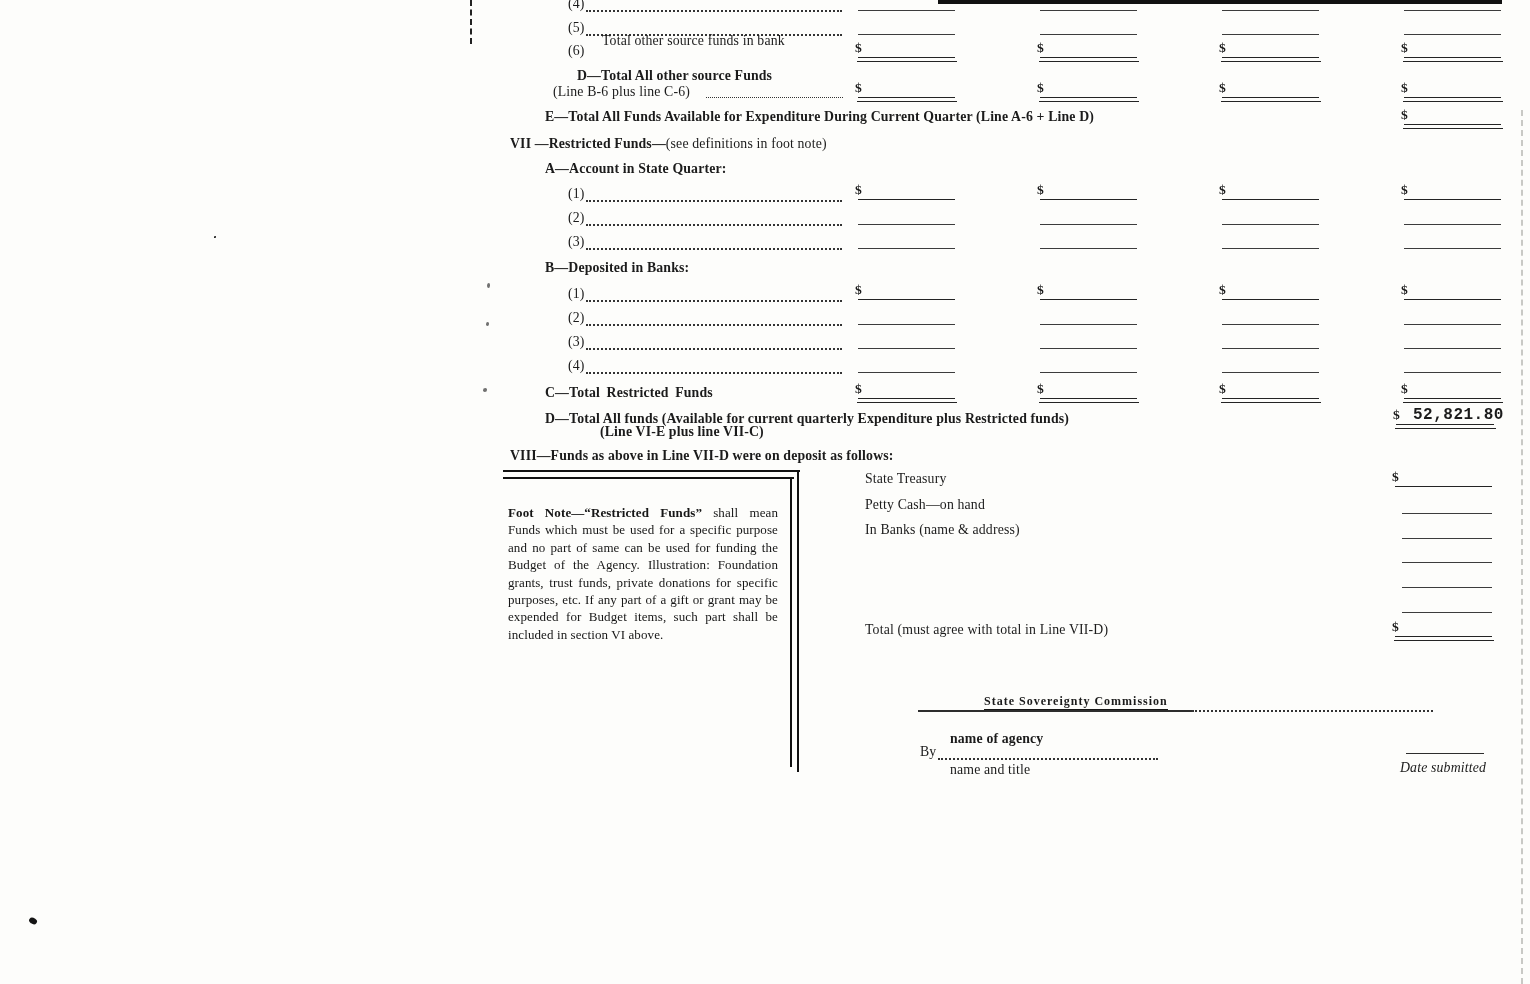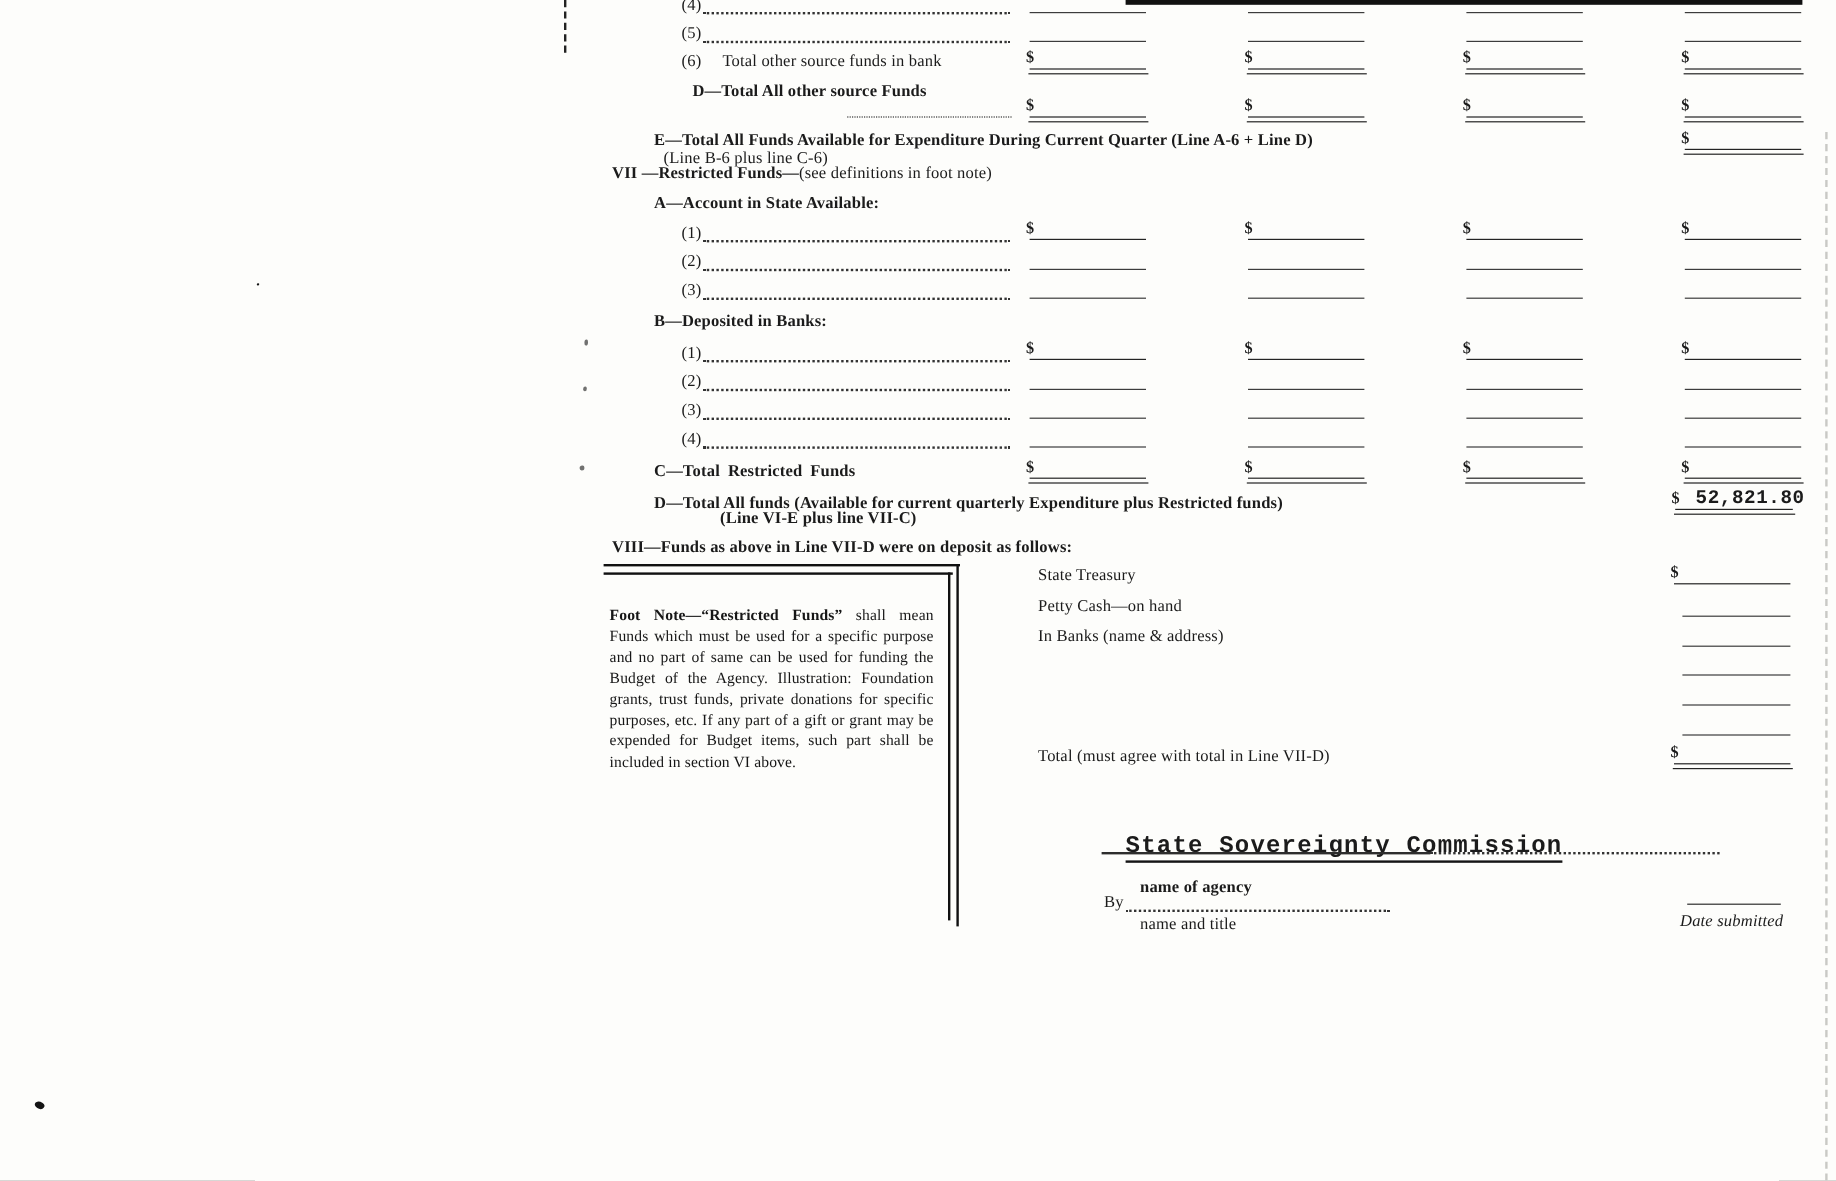--- a/index.html
+++ b/index.html
@@ -46,36 +46,36 @@
   <div class="ln thin" style="left:1404px;top:10px;width:97px;"></div>
 
   <span class="t" style="left:568px;top:20px;">(5)</span>
   <div class="ln dotl" style="left:586px;top:34px;width:256px;"></div>
   <div class="ln thin" style="left:858px;top:34px;width:97px;"></div>
   <div class="ln thin" style="left:1040px;top:34px;width:97px;"></div>
   <div class="ln thin" style="left:1222px;top:34px;width:97px;"></div>
   <div class="ln thin" style="left:1404px;top:34px;width:97px;"></div>
 
   <span class="t" style="left:568px;top:43px;">(6)</span>
-  <span class="t" style="left:602px;top:43px;">Total other source funds in bank</span>
+  <span class="t" style="left:602px;top:33px;">Total other source funds in bank</span>
   <div class="money dbl" style="left:858px;top:43px;">
       <span class="cur">$</span>
     </div>
   <div class="money dbl" style="left:1040px;top:43px;">
       <span class="cur">$</span>
     </div>
   <div class="money dbl" style="left:1222px;top:43px;">
       <span class="cur">$</span>
     </div>
   <div class="money dbl" style="left:1404px;top:43px;">
       <span class="cur">$</span>
     </div>
 
   <span class="t b" style="left:577px;top:68px;">D—Total All other source Funds</span>
-  <span class="t" style="left:553px;top:84px;margin-top:40px;">(Line B-6 plus line C-6)</span>
+  <span class="t" style="left:553px;top:84px;">(Line B-6 plus line C-6)</span>
   <div class="ln dotl" style="left:706px;top:97px;width:137px;border-bottom-width:1.8px;"></div>
   <div class="money dbl" style="left:858px;top:83px;">
       <span class="cur">$</span>
     </div>
   <div class="money dbl" style="left:1040px;top:83px;">
       <span class="cur">$</span>
     </div>
   <div class="money dbl" style="left:1222px;top:83px;">
       <span class="cur">$</span>
     </div>
@@ -85,21 +85,21 @@
 
   <span class="t b" style="left:545px;top:109px;">E—Total All Funds Available for Expenditure During Current Quarter (Line A-6 + Line D)</span>
   <div class="money dbl" style="left:1404px;top:110px;">
       <span class="cur">$</span>
     </div>
 
   <span class="t" style="left:510px;top:136px;">
     <span class="b">VII —Restricted Funds—</span><span>(see definitions in foot note)</span>
   </span>
 
-  <span class="t b" style="left:545px;top:161px;">A—Account in State Available:</span>
+  <span class="t b" style="left:545px;top:161px;">A—Account in State Quarter:</span>
 
   <span class="t" style="left:568px;top:186px;">(1)</span>
   <div class="ln dotl" style="left:586px;top:200px;width:256px;"></div>
   <div class="money" style="left:858px;top:185px;">
       <span class="cur">$</span>
     </div>
   <div class="money" style="left:1040px;top:185px;">
       <span class="cur">$</span>
     </div>
   <div class="money" style="left:1222px;top:185px;">
@@ -205,21 +205,21 @@
   <div class="ln thin" style="left:1402px;top:562px;width:90px;"></div>
   <div class="ln thin" style="left:1402px;top:587px;width:90px;"></div>
   <div class="ln thin" style="left:1402px;top:612px;width:90px;"></div>
 
   <span class="t" style="left:865px;top:622px;">Total (must agree with total in Line VII-D)</span>
   <div class="money dbl" style="left:1395px;top:622px;">
       <span class="cur">$</span>
     </div>
 
 
-  <span class="typed" style="position:absolute;left:938px;top:694px;font-size:20px;letter-spacing:1px;border-bottom:2.5px solid #151515;padding-bottom:0px;">State Sovereignty Commission</span>
+  <span class="typed" style="position:absolute;left:984px;top:694px;font-size:12px;letter-spacing:1px;border-bottom:2.5px solid #151515;padding-bottom:0px;font-family:Liberation Serif, serif;">State Sovereignty Commission</span>
   <div class="ln" style="left:918px;top:710px;width:274px;border-bottom-width:2px;"></div>
   <div class="ln dotl" style="left:1192px;top:710px;width:241px;"></div>
   <span class="t" style="left:950px;top:731px;font-weight:bold;">name of agency</span>
 
   <span class="t" style="left:920px;top:744px;">By</span>
   <div class="ln dotl" style="left:938px;top:758px;width:220px;"></div>
   <span class="t" style="left:950px;top:762px;">name and title</span>
 
   <div class="ln" style="left:1406px;top:753px;width:78px;border-bottom-width:1.8px;"></div>
   <span class="t" style="left:1400px;top:760px;font-style:italic;">Date submitted</span>

